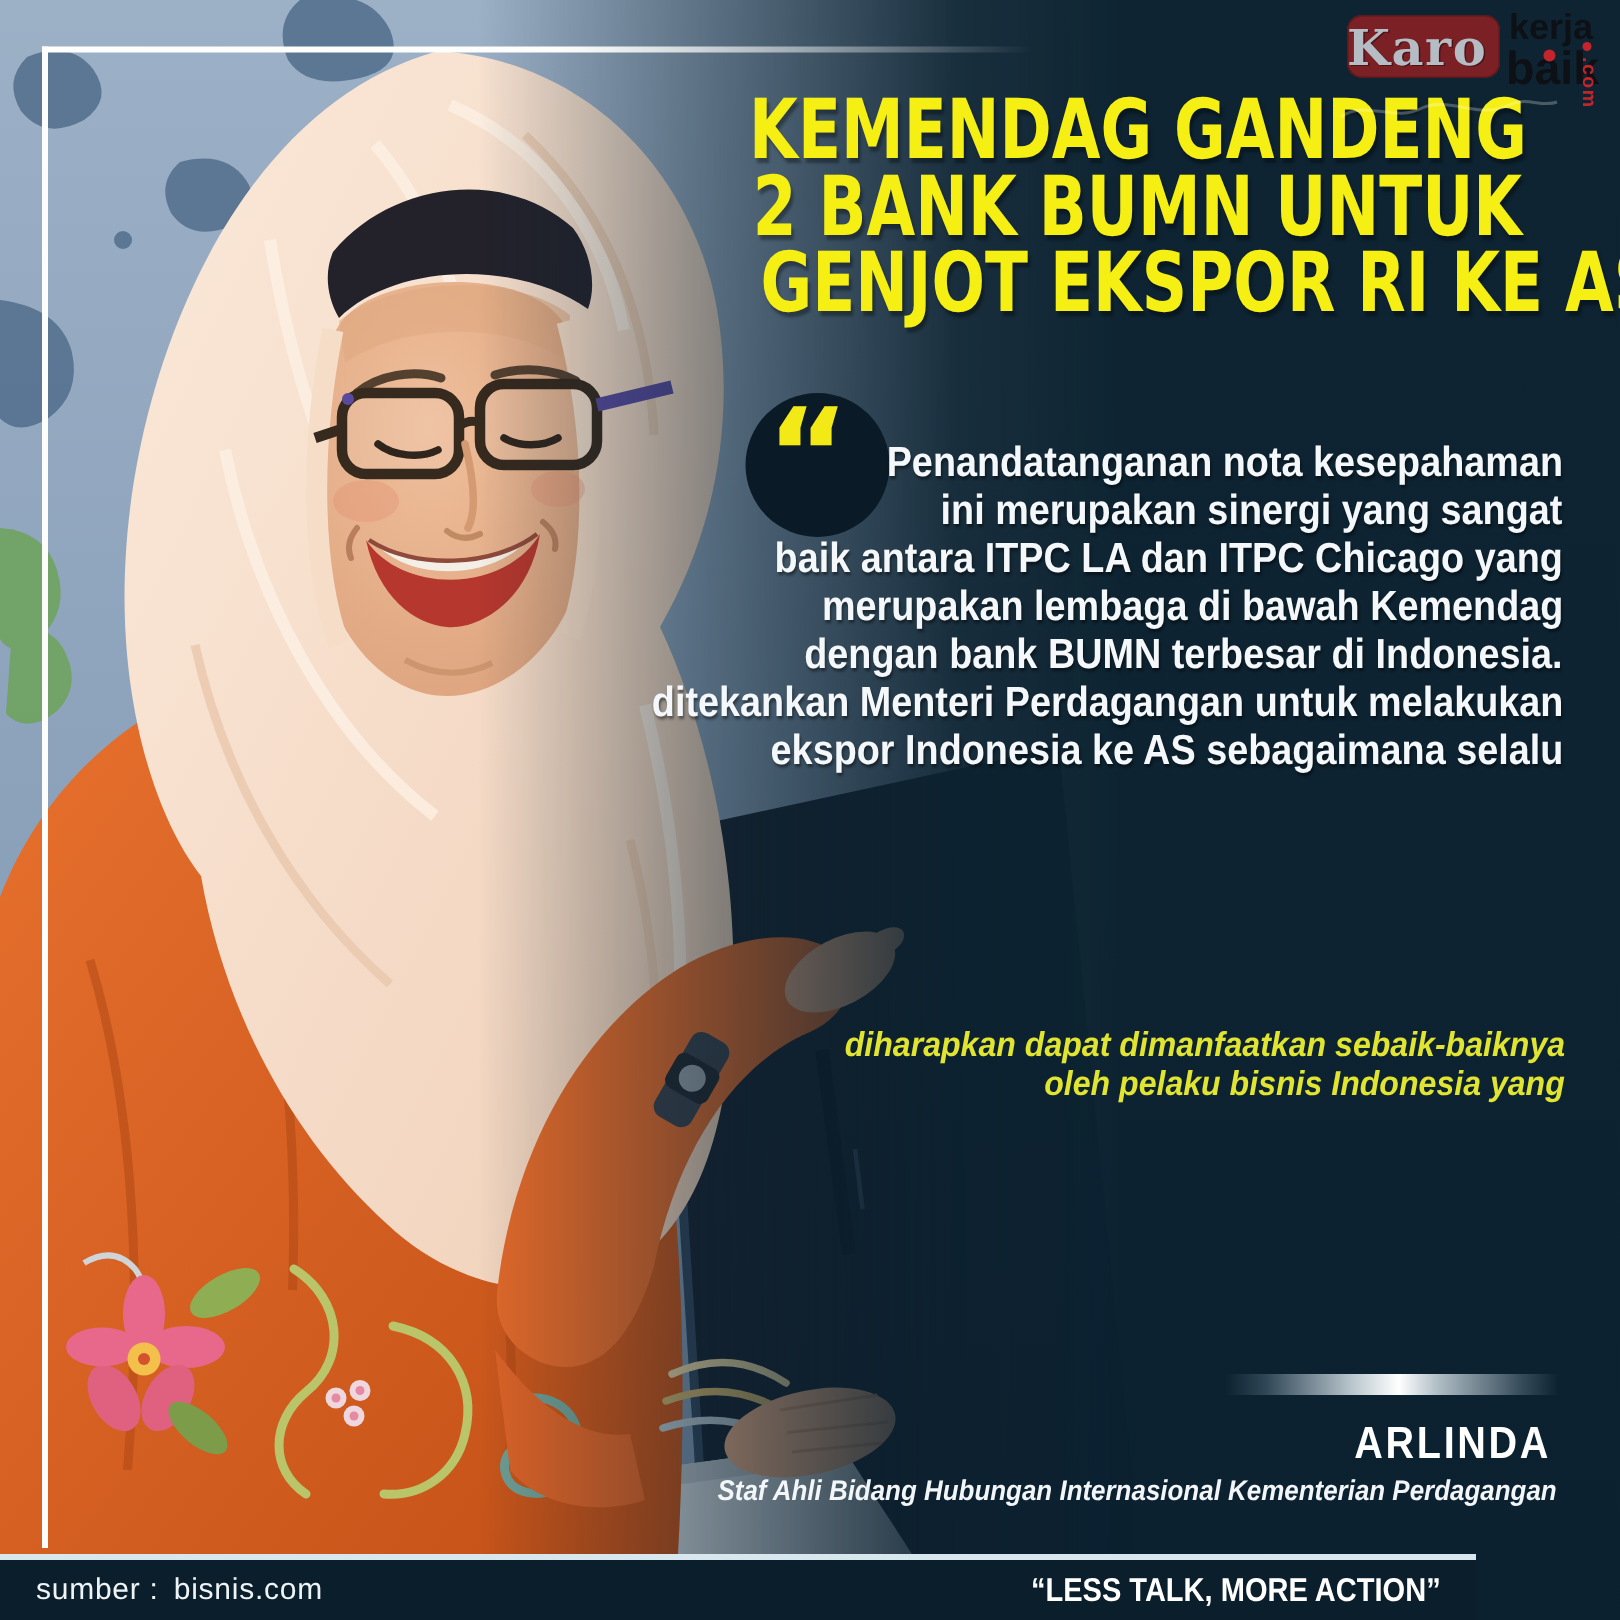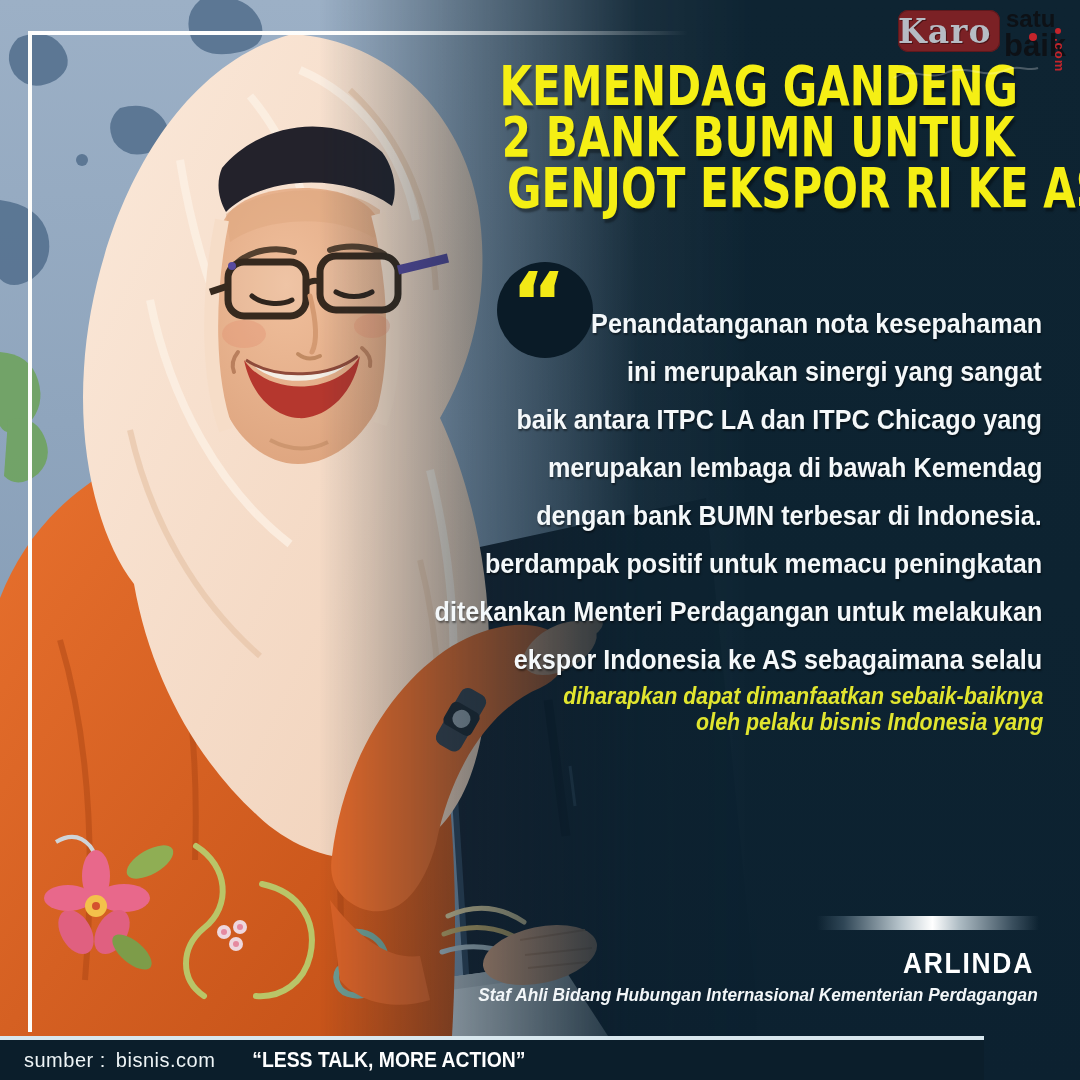--- a/index.html
+++ b/index.html
@@ -33,39 +33,39 @@
   .hl span{display:inline-block;transform:scale(0.84,1.1);transform-origin:50% 55%;
     font-family:"DejaVu Sans",sans-serif;font-weight:bold;font-size:50px;color:#f5ef14;
     letter-spacing:0;text-shadow:2px 3px 2px rgba(0,0,0,.35);}
   
   .quote-badge{position:absolute;left:497px;top:262px;width:96px;height:96px;border-radius:50%;
     background:#0a1b27;z-index:3;}
   .quote-badge span{position:absolute;left:14px;top:-8px;font-family:"DejaVu Sans",sans-serif;
     font-weight:bold;font-size:84px;color:#f2e916;letter-spacing:-6px;}
   
   .quote{position:absolute;right:38px;top:292px;text-align:right;z-index:4;}
-  .ql{display:block;height:32px;line-height:32px;white-space:nowrap;margin-top:16px;}
+  .ql{display:block;height:32px;line-height:32px;white-space:nowrap;}
   .ql span{display:inline-block;transform:scaleX(0.9);transform-origin:100% 50%;
     font-size:28px;font-weight:bold;color:#f4f8fa;text-shadow:1px 2px 2px rgba(0,0,0,.45);}
   
   .subquote{position:absolute;right:37px;top:683px;text-align:right;z-index:4;}
   .sl{display:block;height:26px;line-height:26px;white-space:nowrap;}
   .sl span{display:inline-block;transform:scaleX(0.93);transform-origin:100% 50%;
     font-size:23px;font-weight:bold;font-style:italic;color:#e1e52f;}
   
   .divider{position:absolute;left:817px;top:916px;width:222px;height:14px;z-index:4;
     background:linear-gradient(90deg,rgba(13,35,49,0) 0%,#2f4656 12%,#b9c6cd 38%,#ffffff 52%,#aebcc4 64%,#3a4f5e 88%,rgba(13,35,49,0) 100%);}
   .person-name{position:absolute;right:46px;top:946px;z-index:4;font-size:30px;font-weight:bold;
     color:#ffffff;letter-spacing:2px;transform:scaleX(0.88);transform-origin:100% 50%;white-space:nowrap;}
   .person-title{position:absolute;right:42px;top:984px;z-index:4;font-size:19px;font-weight:bold;
     font-style:italic;color:#f2f6f8;transform:scaleX(0.91);transform-origin:100% 50%;white-space:nowrap;}
   
   .footer{position:absolute;left:0;bottom:0;width:984px;height:44px;box-sizing:border-box;
     background:#0b1e2b;border-top:4px solid #d8e7ee;z-index:7;
-    display:flex;align-items:center;justify-content:flex-start;padding:0 24px;}
+    display:flex;align-items:center;justify-content:space-between;padding:0 24px;}
   .source{font-size:20px;color:#eef4f6;letter-spacing:.5px;}
   .source .lbl{margin-right:10px;}
   .tagline span{display:inline-block;font-size:22px;font-weight:bold;color:#ffffff;
     transform:scaleX(0.88);transform-origin:100% 50%;white-space:nowrap;}
 </style>
 </head>
 <body>
 
 <div class="stage">
 
@@ -248,21 +248,21 @@
     </g>
   </svg>
 
   <div class="frame-top"></div>
   <div class="frame-left"></div>
 
   <div class="logo">
     <div class="logo-karo-box">
       <span class="logo-karo-text">Karo</span>
     </div>
-    <span class="logo-satu">satu</span>
+    <span class="logo-satu">kerja</span>
     <span class="logo-klik">baik</span>
     <span class="klik-i-dot"></span>
     <span class="com-dot"></span>
     <span class="logo-com">.com</span>
     <svg class="logo-script" viewBox="0 0 152 24">
       <path d="M4,16 C20,4 40,20 58,10 C76,2 96,18 116,8 C128,2 138,10 148,6" stroke="rgba(255,255,255,0.5)" stroke-width="2" fill="none"></path>
     </svg>
   </div>
 
   <div class="headline">
@@ -274,21 +274,20 @@
   <div class="quote-badge">
     <span>“</span>
   </div>
 
   <div class="quote">
     <div class="ql"><span>Penandatanganan nota kesepahaman</span></div>
     <div class="ql"><span>ini merupakan sinergi yang sangat</span></div>
     <div class="ql"><span>baik antara ITPC LA dan ITPC Chicago yang</span></div>
     <div class="ql"><span>merupakan lembaga di bawah Kemendag</span></div>
     <div class="ql"><span>dengan bank BUMN terbesar di Indonesia.</span></div>
-    <div class="ql"><span>berdampak positif untuk memacu peningkatan</span></div>
     <div class="ql"><span>ditekankan Menteri Perdagangan untuk melakukan</span></div>
     <div class="ql"><span>ekspor Indonesia ke AS sebagaimana selalu</span></div>
   </div>
 
   <div class="subquote">
     <div class="sl"><span>diharapkan dapat dimanfaatkan sebaik-baiknya</span></div>
     <div class="sl"><span>oleh pelaku bisnis Indonesia yang</span></div>
   </div>
 
   <div class="divider"></div>

